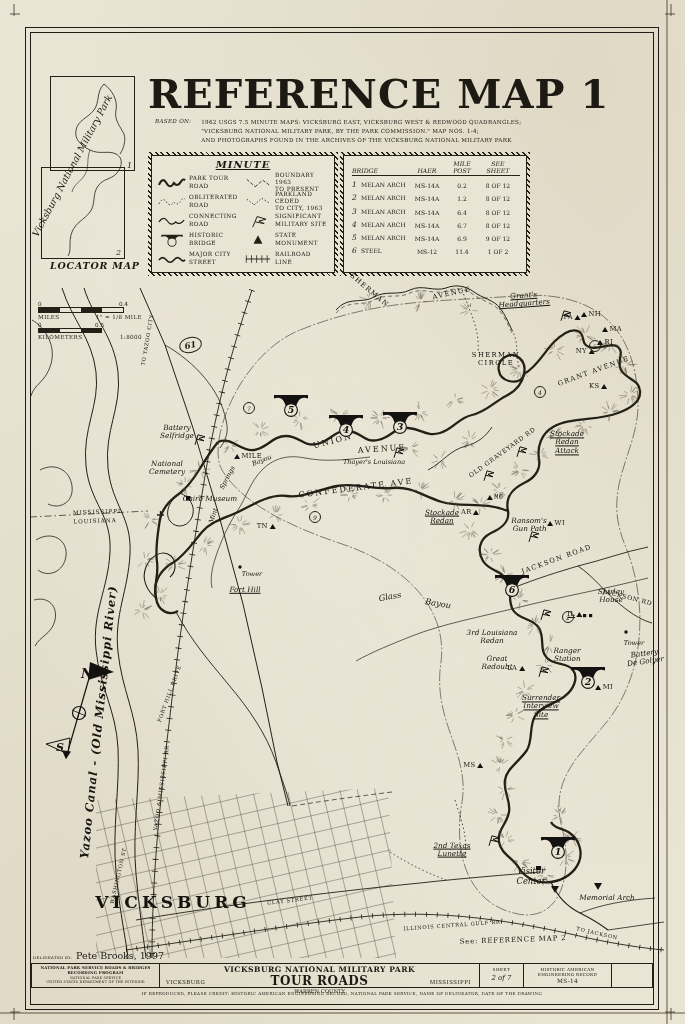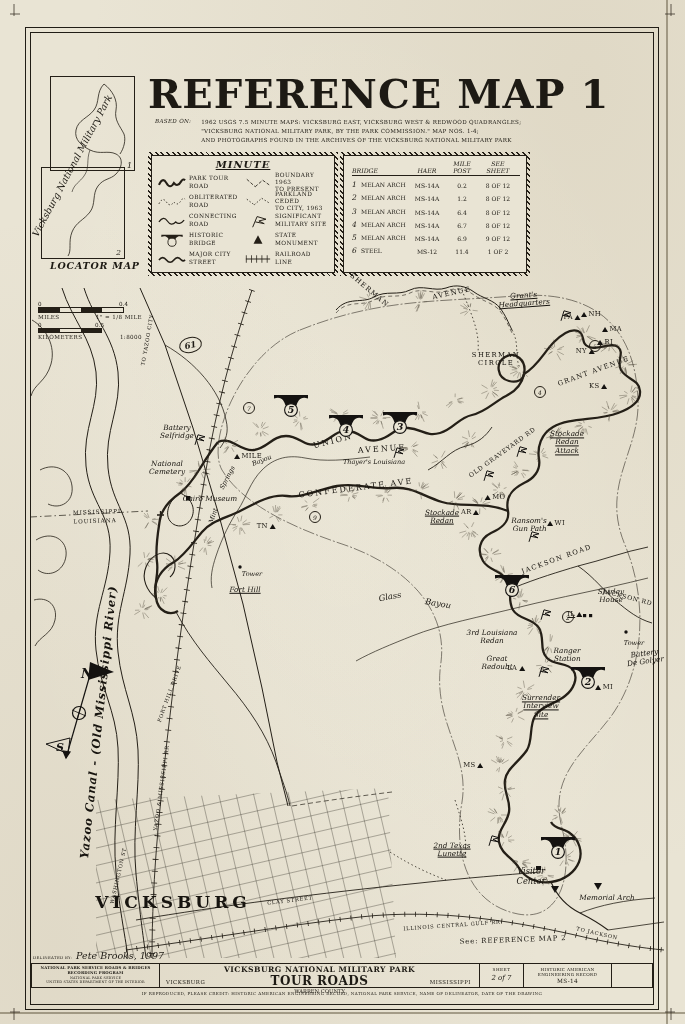--- a/index.html
+++ b/index.html
@@ -86,21 +86,21 @@
   .milepost{position:absolute;width:10px;height:10px;border:.9px solid #241f17;border-radius:50%;
     transform:translate(-50%,-50%);font-size:6px;font-style:italic;display:flex;align-items:center;justify-content:center;}
   .site-flag{position:absolute;transform:translate(-50%,-80%);}
   #route61{position:absolute;left:179px;top:337px;width:21px;height:14px;border:1px solid #241f17;
     border-radius:50%;font-style:italic;font-weight:bold;font-size:8.5px;display:flex;align-items:center;
     justify-content:center;transform:rotate(-12deg);}
 
   
   #delineated{position:absolute;left:33px;top:950px;display:flex;align-items:baseline;gap:4px;}
   #delineated .dl{font-size:3.9px;letter-spacing:.3px;}
-  #delineated .nm{font-style:italic;font-size:9.5px;}
+  #delineated .nm{font-size:9.5px;}
   #title-block{position:absolute;left:31px;top:963px;width:622px;height:25px;border:1.2px solid #241f17;
     display:flex;box-sizing:border-box;}
   .tb-cell{border-right:1px solid #241f17;height:100%;box-sizing:border-box;position:relative;}
   #tb-program{width:128px;text-align:center;padding-top:2px;}
   #tb-program div{font-size:3.9px;letter-spacing:.2px;line-height:1.25;font-weight:bold;}
   #tb-program div:nth-child(3),#tb-program div:nth-child(4){font-weight:normal;font-size:3.4px;}
   #tb-main{flex:1;}
   #tb-location{position:absolute;left:6px;bottom:2px;font-size:5.4px;letter-spacing:.5px;}
   #tb-state{position:absolute;right:8px;bottom:2px;font-size:5.4px;letter-spacing:.5px;}
   #tb-park{text-align:center;padding-top:1px;}
@@ -1173,21 +1173,21 @@
         <span class="tri"></span>
       </div>
       <div class="monument" style="left: 598px; top: 386px;">
         <span>KS</span>
         <span class="tri"></span>
       </div>
       <div class="monument" style="left: 248px; top: 456px;">
         <span class="tri"></span>
         <span>MILE</span>
       </div>
-      <div class="monument" style="left: 495px; top: 497px;">
+      <div class="monument" style="left: 495px; top: 497px; font-family: Liberation Mono, monospace;">
         <span class="tri"></span>
         <span>MO</span>
       </div>
       <div class="monument" style="left: 470px; top: 512px;">
         <span>AR</span>
         <span class="tri"></span>
       </div>
       <div class="monument" style="left: 556px; top: 523px;">
         <span class="tri"></span>
         <span>WI</span>

